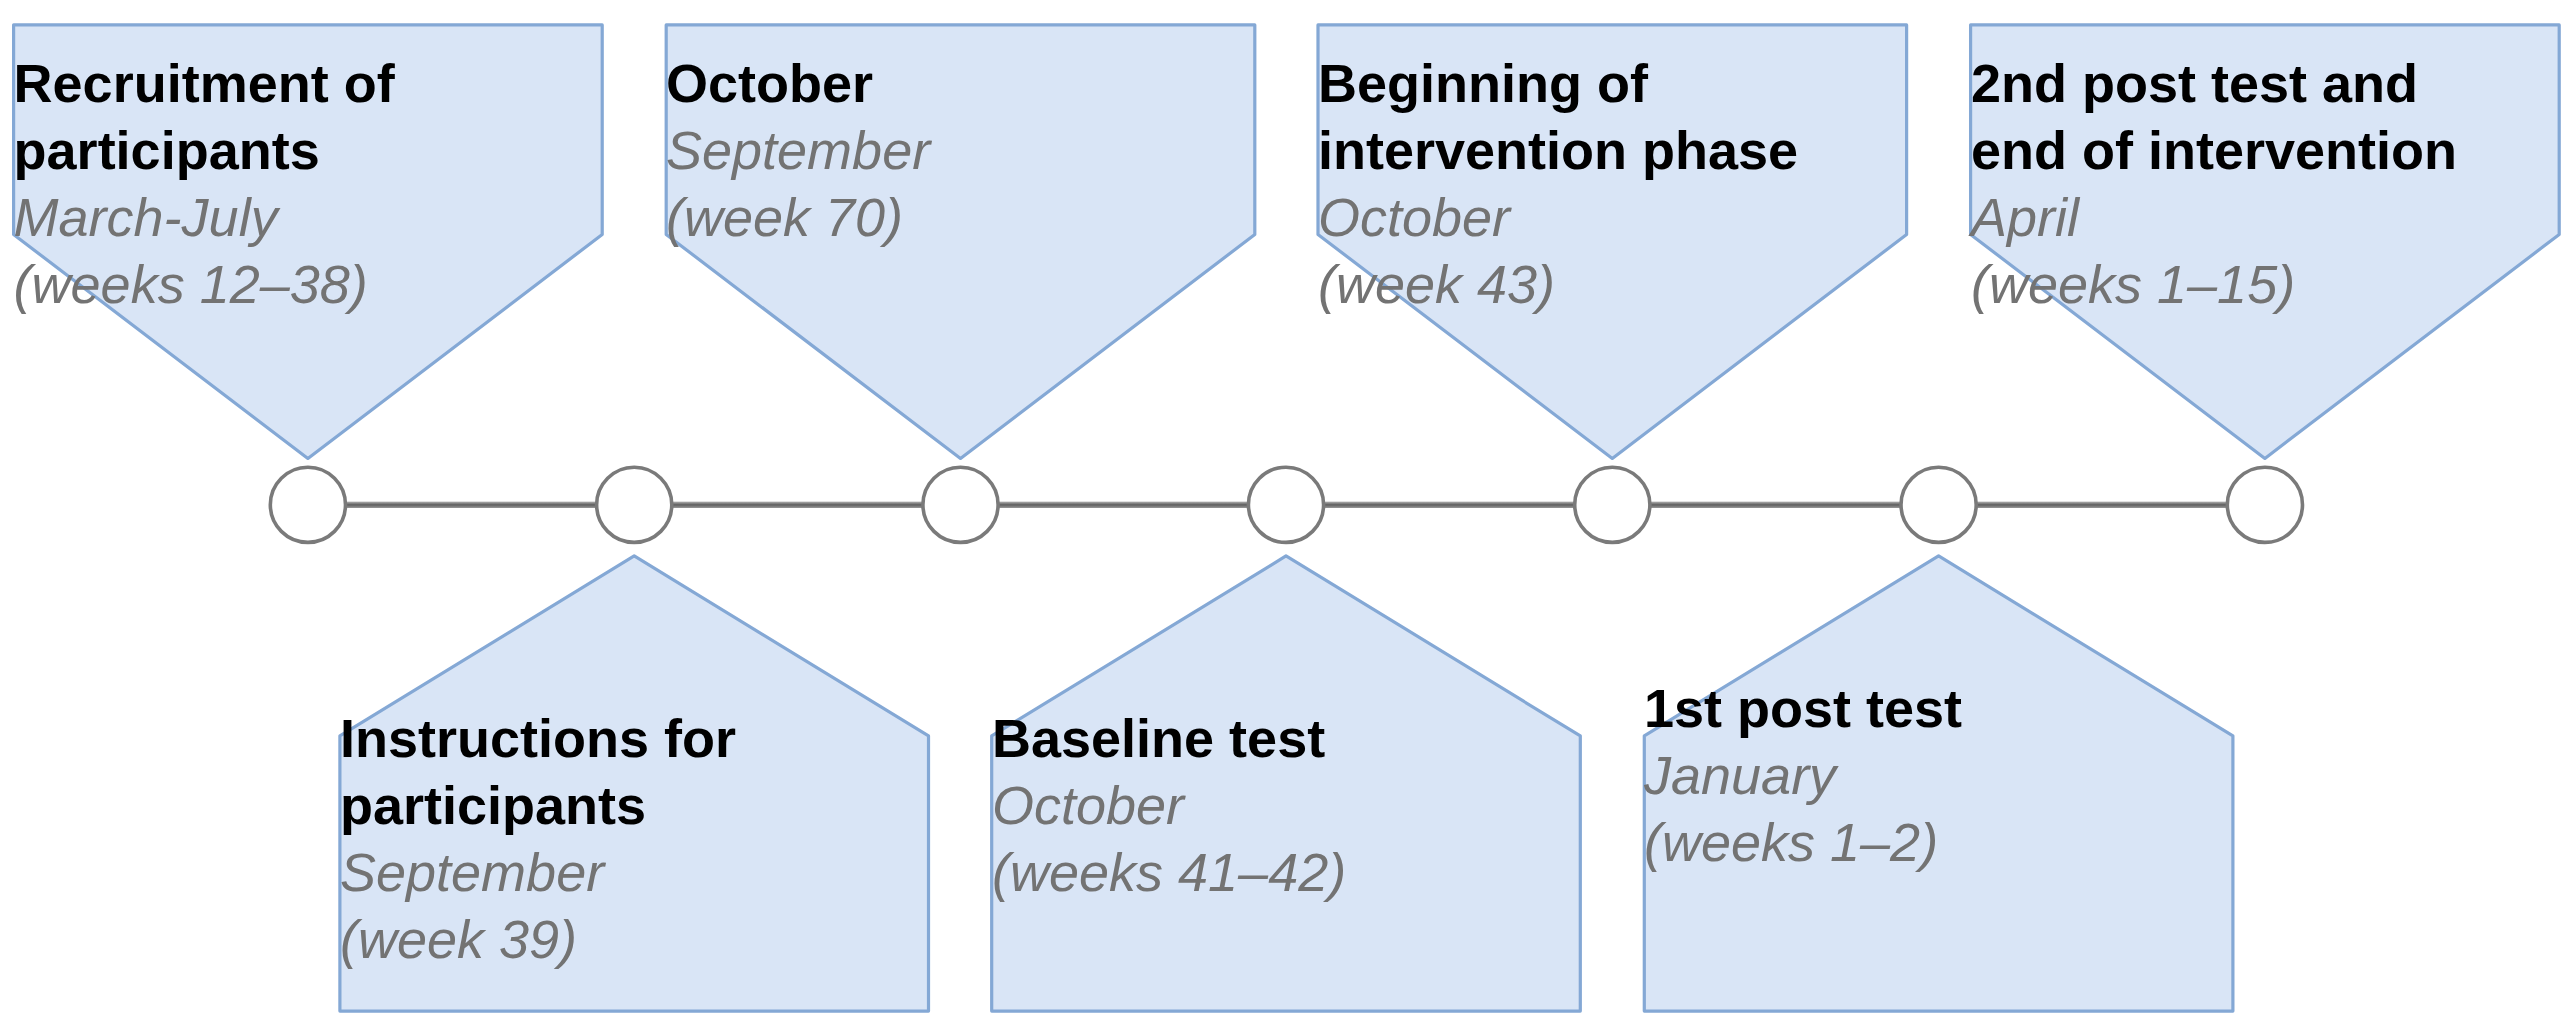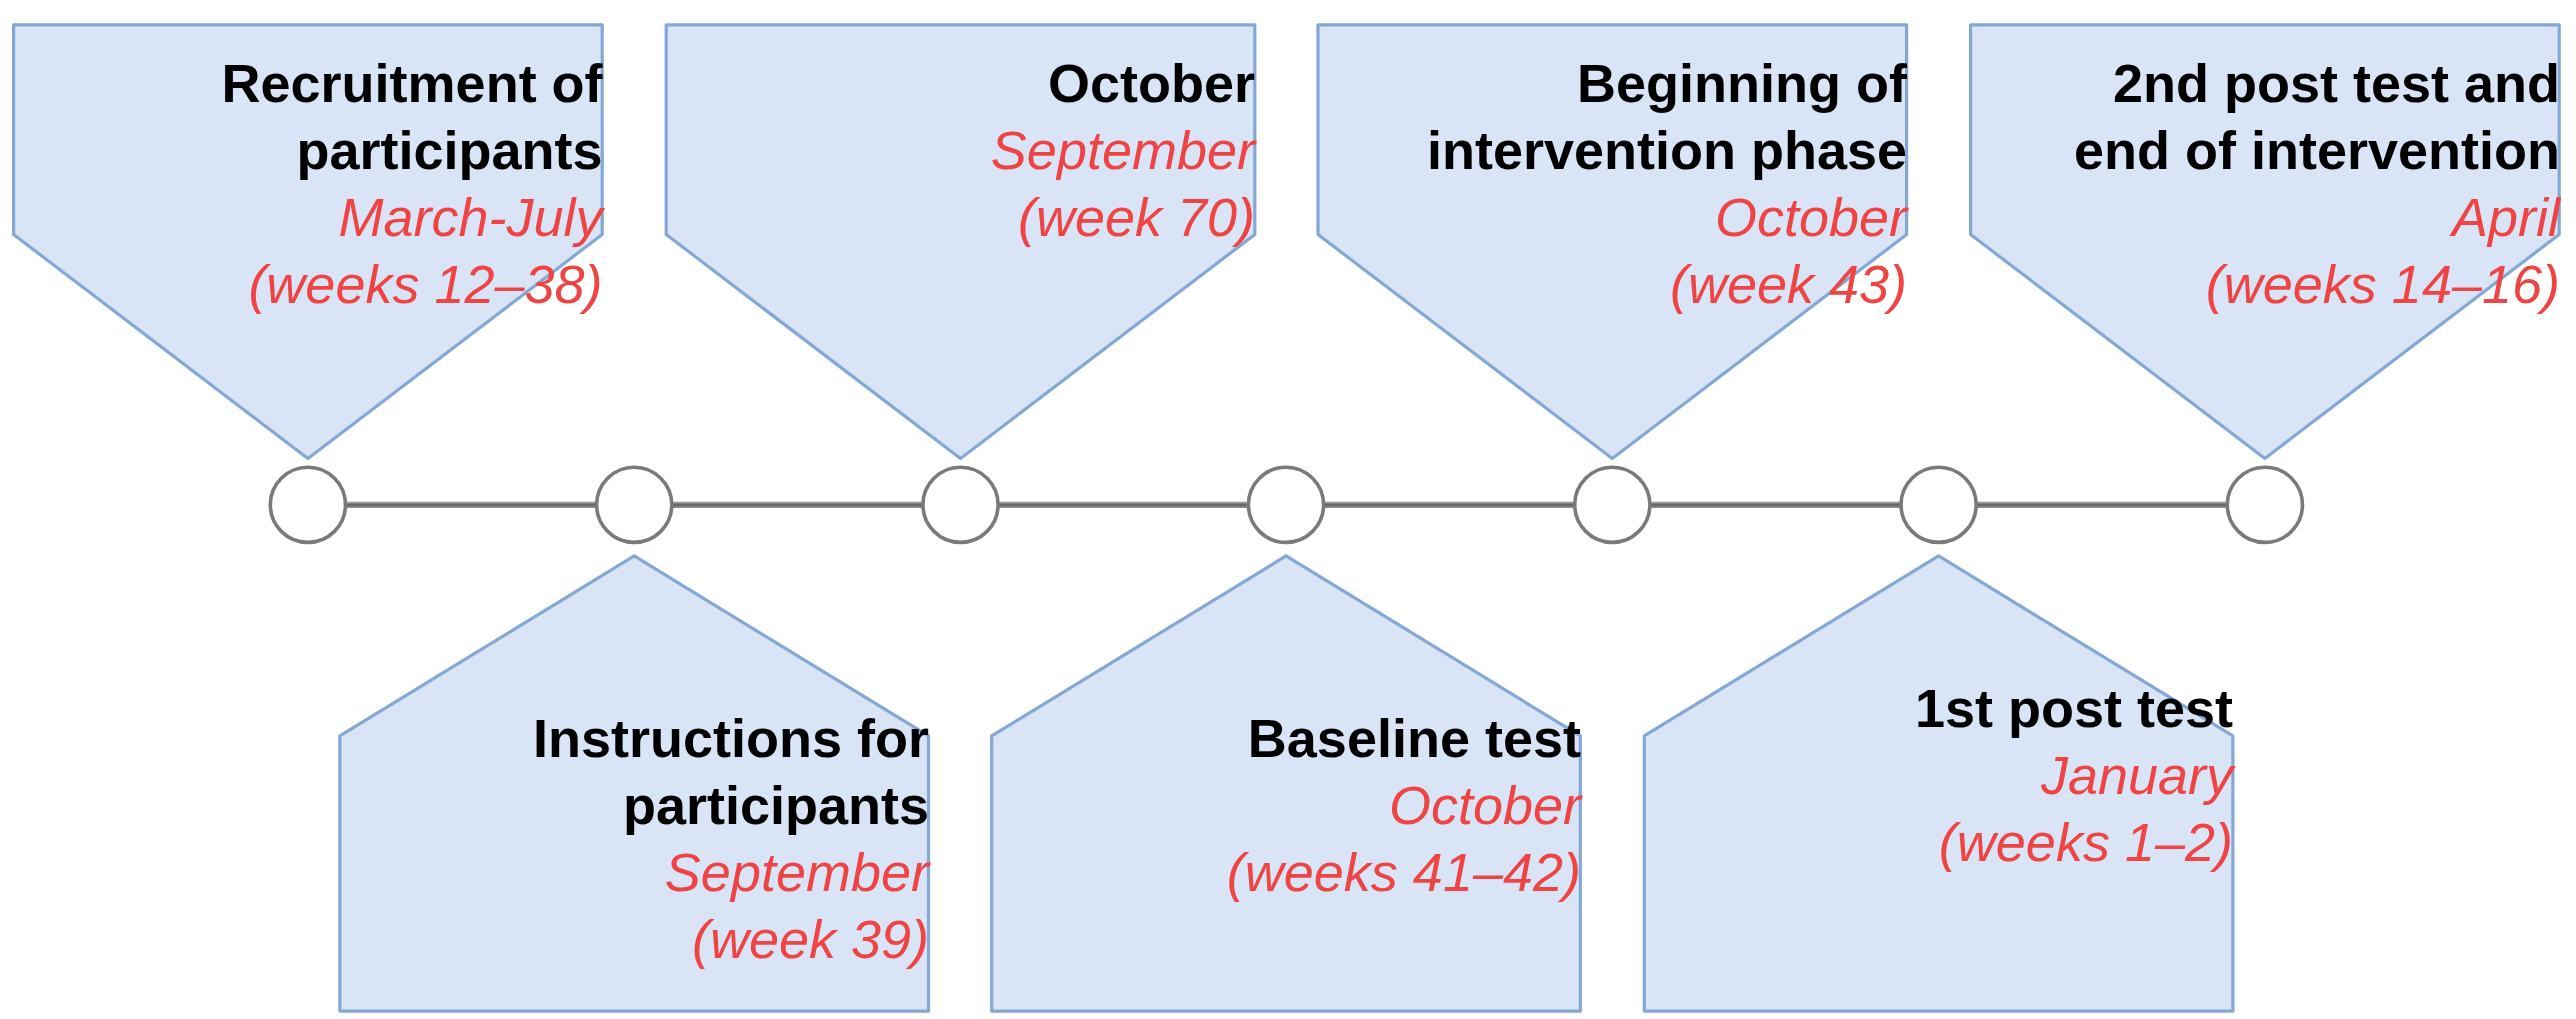--- a/index.html
+++ b/index.html
@@ -29,36 +29,35 @@
     stroke-linejoin: round;
   }
   .node {
     fill: #ffffff;
     stroke: #7a7a7a;
     stroke-width: 4.5;
   }
   .event-text {
     position: absolute;
     width: 589px;
-    text-align: right;
+    text-align: left;
     color: #000000;
     pointer-events: none;
   }
   .event-title {
     font-size: 54px;
     line-height: 67px;
     font-weight: bold;
     white-space: pre-line;
   }
   .event-date, .event-weeks {
     font-size: 54px;
     line-height: 67px;
     font-style: italic;
-    color: #ef4444;
-    padding-left: 26px;
+    color: #737373;
   }
   
   .et-1 { left: 13.6px;   top: 50px; }
   .et-3 { left: 666px;  top: 50px; }
   .et-5 { left: 1318px; top: 50px; }
   .et-7 { left: 1971px; top: 50px; }
   
   .et-2 { left: 340px;  top: 705px; }
   .et-4 { left: 992px; top: 705px; }
   .et-6 { left: 1644px; top: 675px; }
@@ -133,17 +132,17 @@
   <div class="event-text et-6">
     <div class="event-title">1st post test</div>
     <div class="event-date">January</div>
     <div class="event-weeks">(weeks 1–2)</div>
   </div>
 
   <div class="event-text et-7">
     <div class="event-title">2nd post test and
 end of intervention</div>
     <div class="event-date">April</div>
-    <div class="event-weeks">(weeks 14–16)</div>
+    <div class="event-weeks">(weeks 1–15)</div>
   </div>
 
 </div>
 
 
 </body></html>

